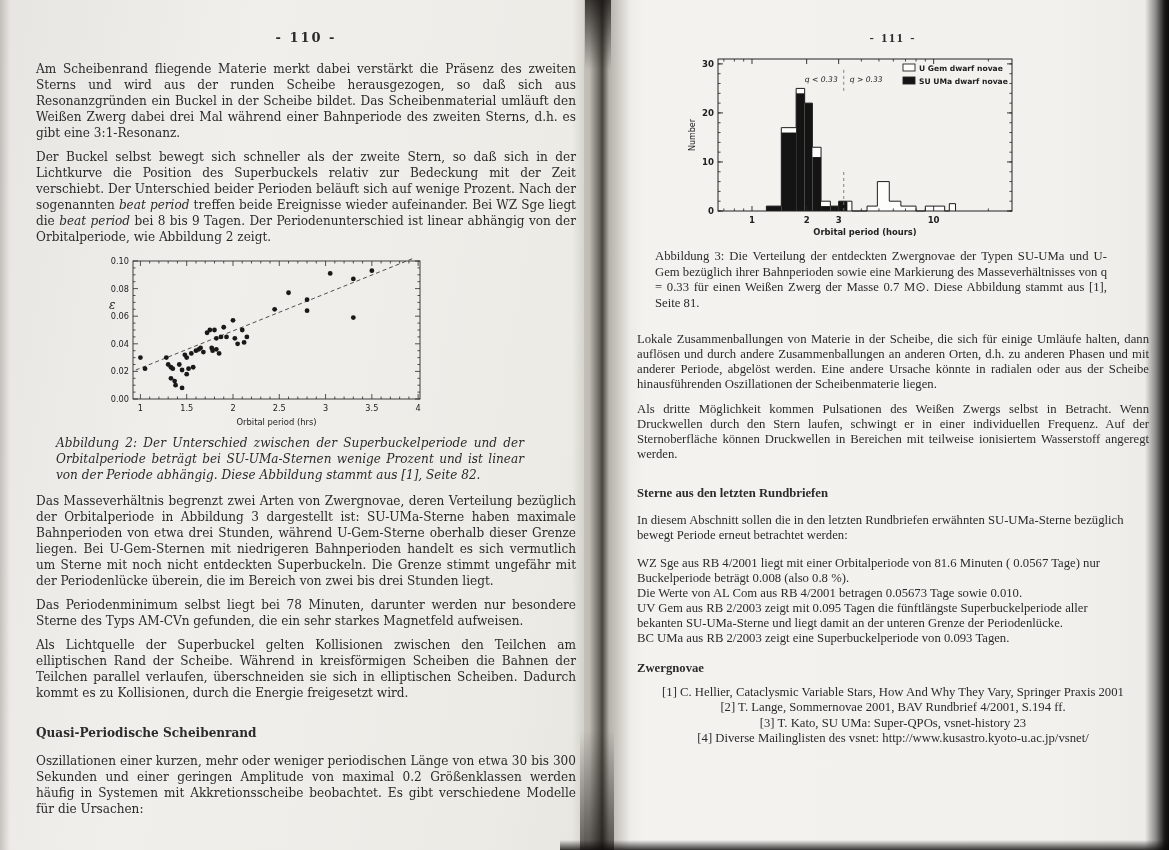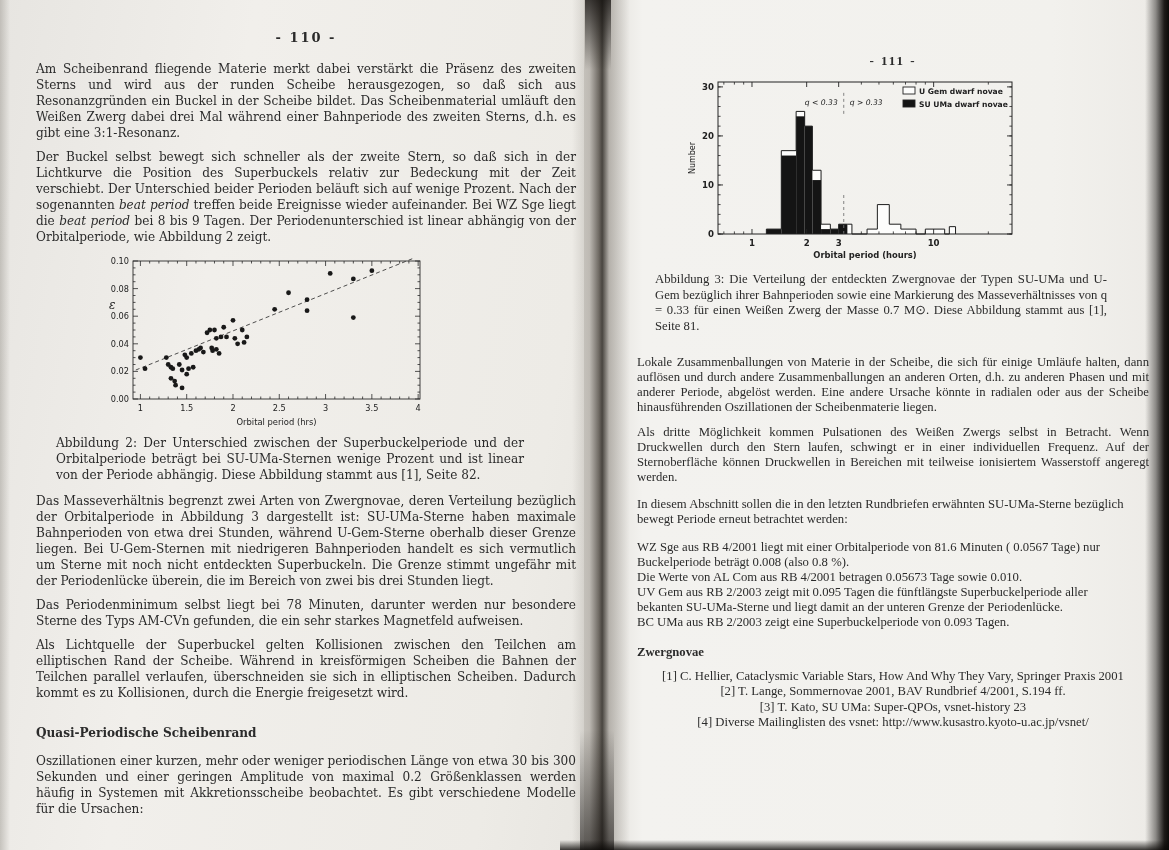--- a/index.html
+++ b/index.html
@@ -3,28 +3,28 @@
 <meta charset="utf-8">
 <style>
   html,body{margin:0;padding:0;background:#444;}
   .scan{position:relative;width:1169px;height:850px;overflow:hidden;
         background:#edebe7;font-family:"DejaVu Serif",serif;color:#2b2b2b;}
   .page{position:absolute;top:0;height:850px;}
   .page-left{left:0;width:584px;background:linear-gradient(100deg,#e7e5e1,#f1efeb 35%,#edebe6 85%,#e8e6e1);}
   .page-right{left:584px;width:585px;background:linear-gradient(90deg,#d8d5cf,#f3f2ef 10%,#f2f1ed 80%,#eceae6);}
   .col{position:absolute;top:30px;}
   .col-left{left:36px;width:540px;font-size:12.1px;line-height:16px;}
-  .col-right{left:53px;width:512px;font-family:"Liberation Serif",serif;font-size:12.7px;line-height:15px;margin-top:23px;}
+  .col-right{left:53px;width:512px;font-family:"Liberation Serif",serif;font-size:12.7px;line-height:15px;}
   p{margin:0;}
   .just{text-align:justify;}
   .pagenum{text-align:center;font-weight:bold;letter-spacing:2px;font-size:13px;}
   .pn-left{margin-bottom:15px;}
   .pn-right{margin-bottom:6px;}
   .sp8{margin-top:8px;} .sp10{margin-top:10px;} .sp12{margin-top:12px;}
-  .caption-l{margin:6px 0 0 20px;width:468px;text-align:justify;}
+  .caption-l{margin:6px 0 0 20px;width:468px;text-align:justify;font-style:italic;}
   .caption-r{margin:8px 0 0 18px;width:452px;text-align:justify;line-height:15.5px;}
   .head{font-weight:bold;margin-top:24px;}
   .figwrap{position:relative;}
   .fig2wrap{margin:6px 0 4px 59px;width:345px;height:178px;}
   .fig3wrap{margin:6px 0 0 48px;width:340px;height:190px;}
   svg{display:block;}
   .starblock{margin-top:13px;}
   .starblock div{line-height:15px;}
   .reflist{margin-top:9px;text-align:center;}
   .reflist div{line-height:15.3px;}
@@ -343,20 +343,21 @@
             <text x="180" y="184" fill="#222" font-family="DejaVu Sans, sans-serif" font-size="8.4" text-anchor="middle" font-weight="bold">Orbital period (hours)</text>
             <text x="10" y="84" fill="#222" font-family="DejaVu Sans, sans-serif" font-size="8" text-anchor="middle" transform="rotate(-90 10 84)">Number</text>
           </svg>
       </div>
 
       <p class="caption-r">Abbildung 3: Die Verteilung der entdeckten Zwergnovae der Typen SU-UMa und U-Gem bezüglich ihrer Bahnperioden sowie eine Markierung des Masseverhältnisses von q = 0.33 für einen Weißen Zwerg der Masse 0.7 M⊙. Diese Abbildung stammt aus [1], Seite 81.</p>
 
       <p class="just" style="margin-top:21px">Lokale Zusammenballungen von Materie in der Scheibe, die sich für einige Umläufe halten, dann auflösen und durch andere Zusammenballungen an anderen Orten, d.h. zu anderen Phasen und mit anderer Periode, abgelöst werden. Eine andere Ursache könnte in radialen oder aus der Scheibe hinausführenden Oszillationen der Scheibenmaterie liegen.</p>
       <p class="just sp10">Als dritte Möglichkeit kommen Pulsationen des Weißen Zwergs selbst in Betracht. Wenn Druckwellen durch den Stern laufen, schwingt er in einer individuellen Frequenz. Auf der Sternoberfläche können Druckwellen in Bereichen mit teilweise ionisiertem Wasserstoff angeregt werden.</p>
 
+      <p class="head">Sterne aus den letzten Rundbriefen</p>
       <p class="sp12">In diesem Abschnitt sollen die in den letzten Rundbriefen erwähnten SU-UMa-Sterne bezüglich bewegt Periode erneut betrachtet werden:</p>
 
       <div class="starblock">
         <div>WZ Sge aus RB 4/2001 liegt mit einer Orbitalperiode von 81.6 Minuten ( 0.0567 Tage) nur</div>
         <div>Buckelperiode beträgt  0.008 (also 0.8 %).</div>
         <div>Die Werte von AL  Com aus RB 4/2001 betragen 0.05673 Tage sowie 0.010.</div>
         <div>UV Gem aus RB 2/2003 zeigt mit 0.095 Tagen die fünftlängste Superbuckelperiode aller</div>
         <div>bekanten SU-UMa-Sterne und liegt damit an der unteren Grenze der Periodenlücke.</div>
         <div>BC UMa aus RB 2/2003 zeigt eine Superbuckelperiode von 0.093 Tagen.</div>
       </div>

